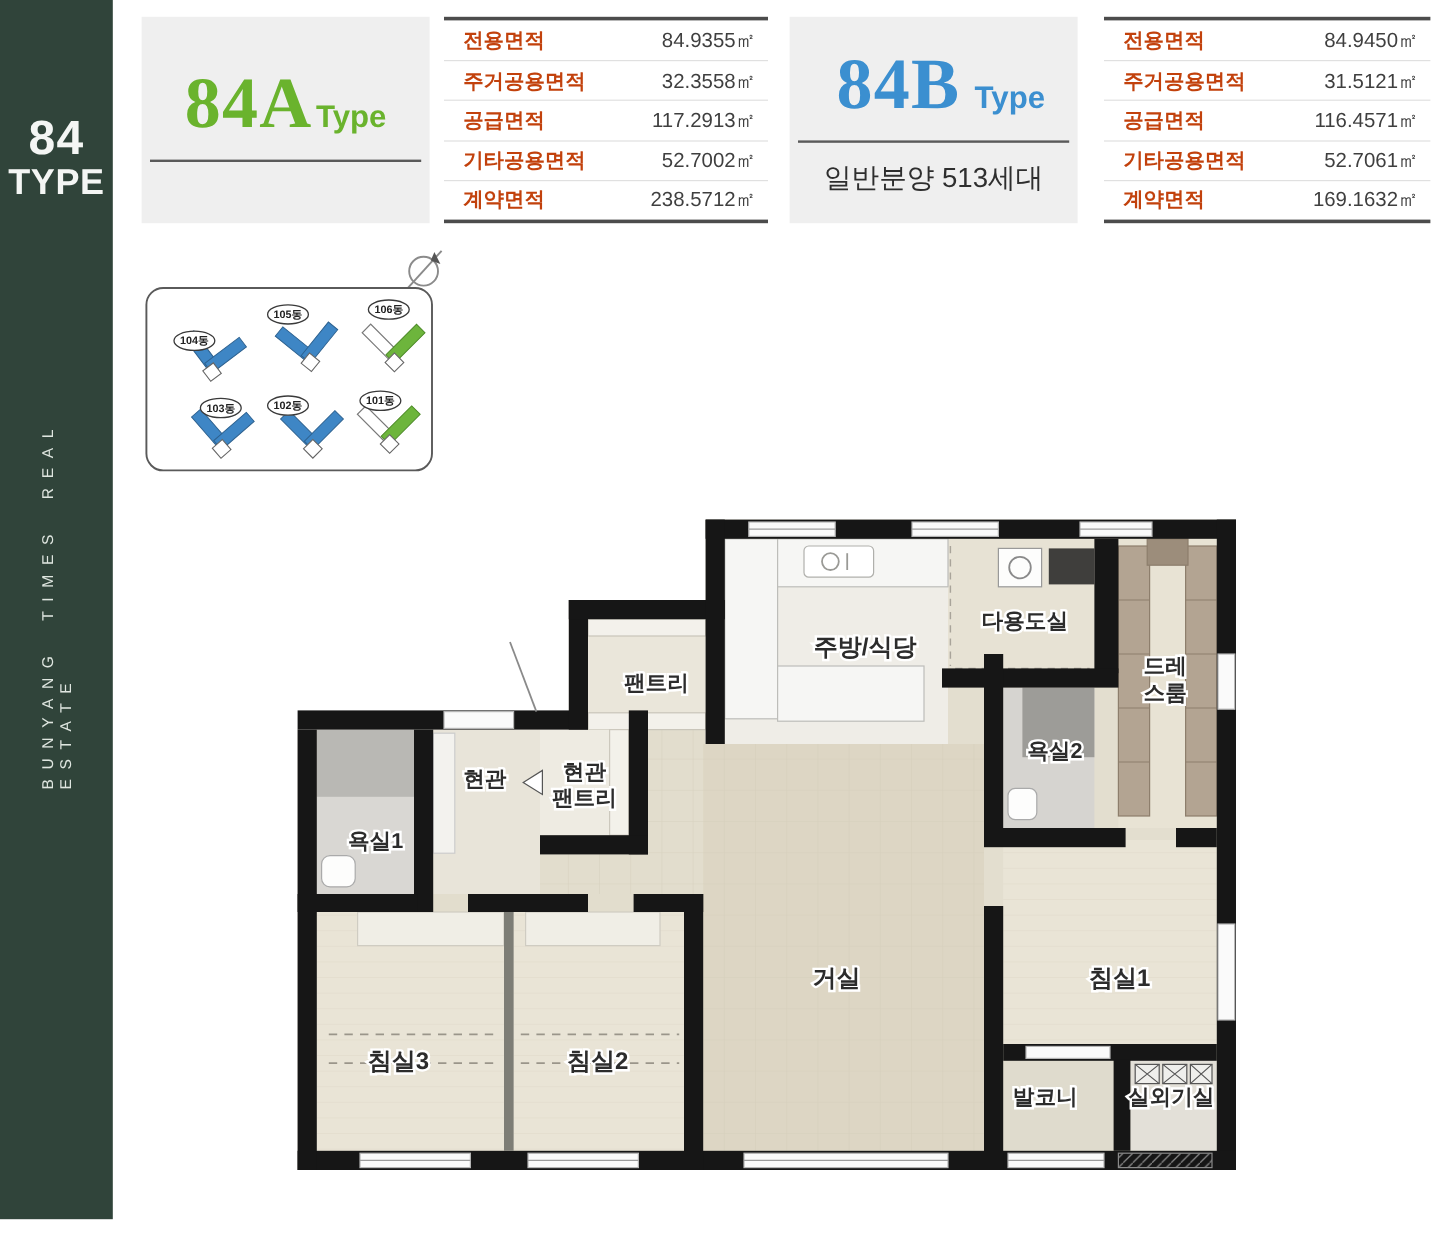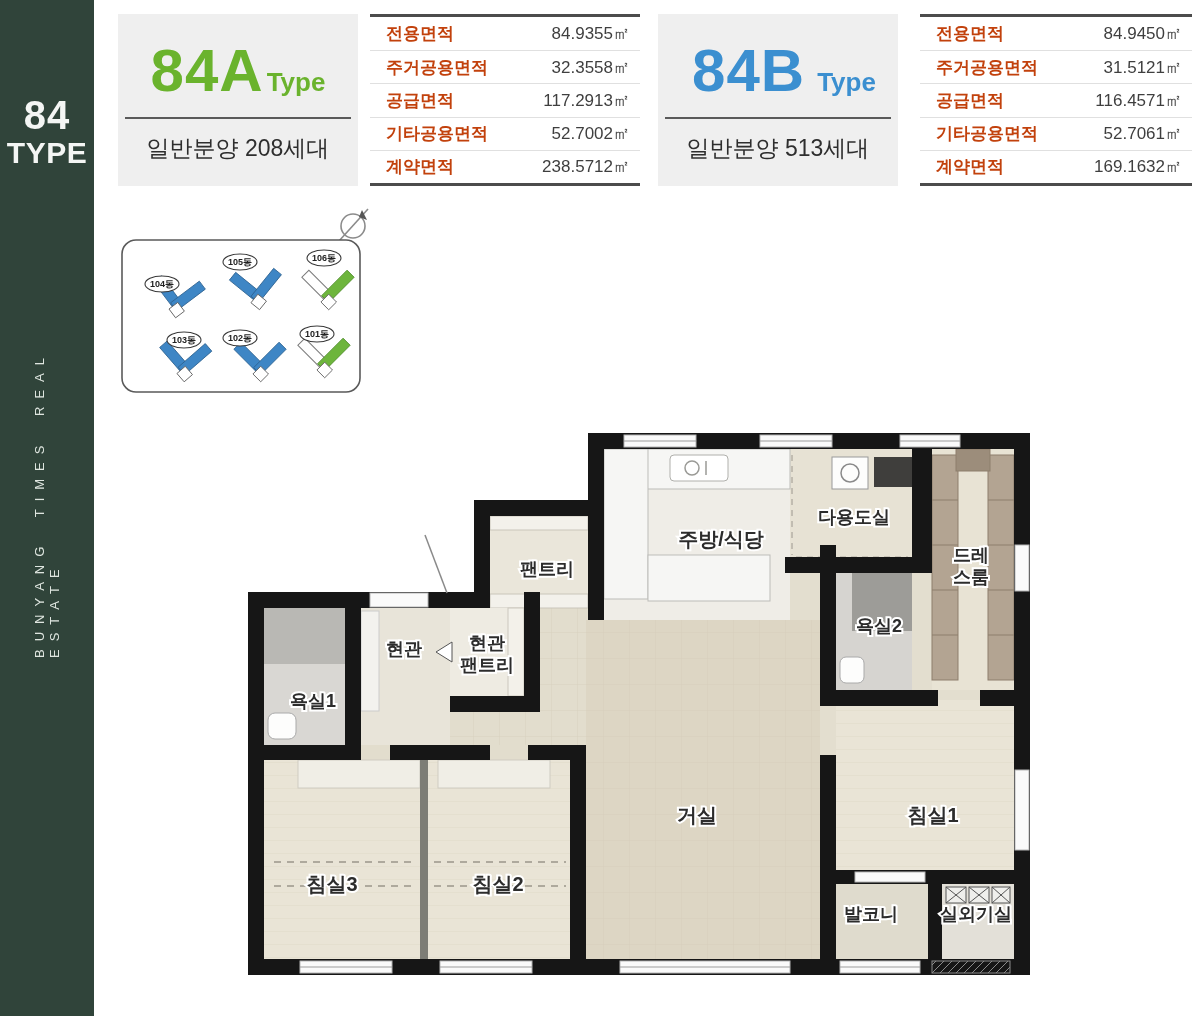--- a/index.html
+++ b/index.html
@@ -10,21 +10,21 @@
   .sidebar{position:absolute;left:0;top:0;width:94px;height:1016px;background:#30443a;}
   .sidebar-title{position:absolute;top:94px;left:0;width:100%;text-align:center;color:#f4f6f4;font-weight:700;line-height:1.08;}
   .sidebar-title .l1{font-size:40px;letter-spacing:1px;}
   .sidebar-title .l2{font-size:30px;letter-spacing:0.5px;}
   .sidebar-vert{position:absolute;top:248px;left:0;width:94px;height:410px;display:flex;align-items:center;justify-content:center;}
   .sidebar-vert span{writing-mode:vertical-rl;transform:rotate(180deg);font-size:13px;letter-spacing:8px;word-spacing:10px;color:#dfe6e0;font-weight:500;}
 
   
   .type-card{position:absolute;top:14px;width:240px;height:172px;background:#efefef;display:flex;flex-direction:column;align-items:center;justify-content:center;}
   .type-card .name-row{display:flex;align-items:baseline;}
-  .type-card .tname{font-size:60px;font-weight:700;letter-spacing:1px;}
+  .type-card .tname{font-size:60px;font-weight:700;letter-spacing:1px;font-family:Liberation Serif, serif;}
   .type-card .tsuffix{font-size:26px;font-weight:700;margin-left:3px;}
   .type-card.a .tname,.type-card.a .tsuffix{color:#6ab32d;}
   .type-card.b .tname,.type-card.b .tsuffix{color:#3b8fd0;margin-left:12px;}
   .type-card .divider{width:226px;height:0;border-top:2px solid #5a5a5a;margin:12px 0 14px 0;}
   .type-card .subtitle{font-size:23px;color:#2e2e2e;font-weight:500;}
 
   
   .area-table{position:absolute;top:14px;height:172px;border-top:3px solid #4c4c4c;border-bottom:3px solid #4c4c4c;box-sizing:border-box;background:#fff;}
   .area-table .row{height:33.2px;display:flex;align-items:center;justify-content:space-between;padding:0 10px 0 16px;border-top:1px solid #e0e0e0;box-sizing:border-box;}
   .area-table .row:first-child{border-top:none;}
@@ -50,21 +50,20 @@
       <span>BUNYANG TIMES REAL ESTATE</span>
     </div>
   </div>
 
   <div class="type-card a" style="left:118px;">
     <div class="name-row">
       <span class="tname">84A</span>
       <span class="tsuffix">Type</span>
     </div>
     <div class="divider"></div>
-    <div class="subtitle">일반분양 208세대</div>
   </div>
 
   <div class="area-table" style="left:370px;width:270px;">
     <div class="row">
         <span class="lab">전용면적</span>
         <span class="val">84.9355㎡</span>
       </div>
     <div class="row">
         <span class="lab">주거공용면적</span>
         <span class="val">32.3558㎡</span>

